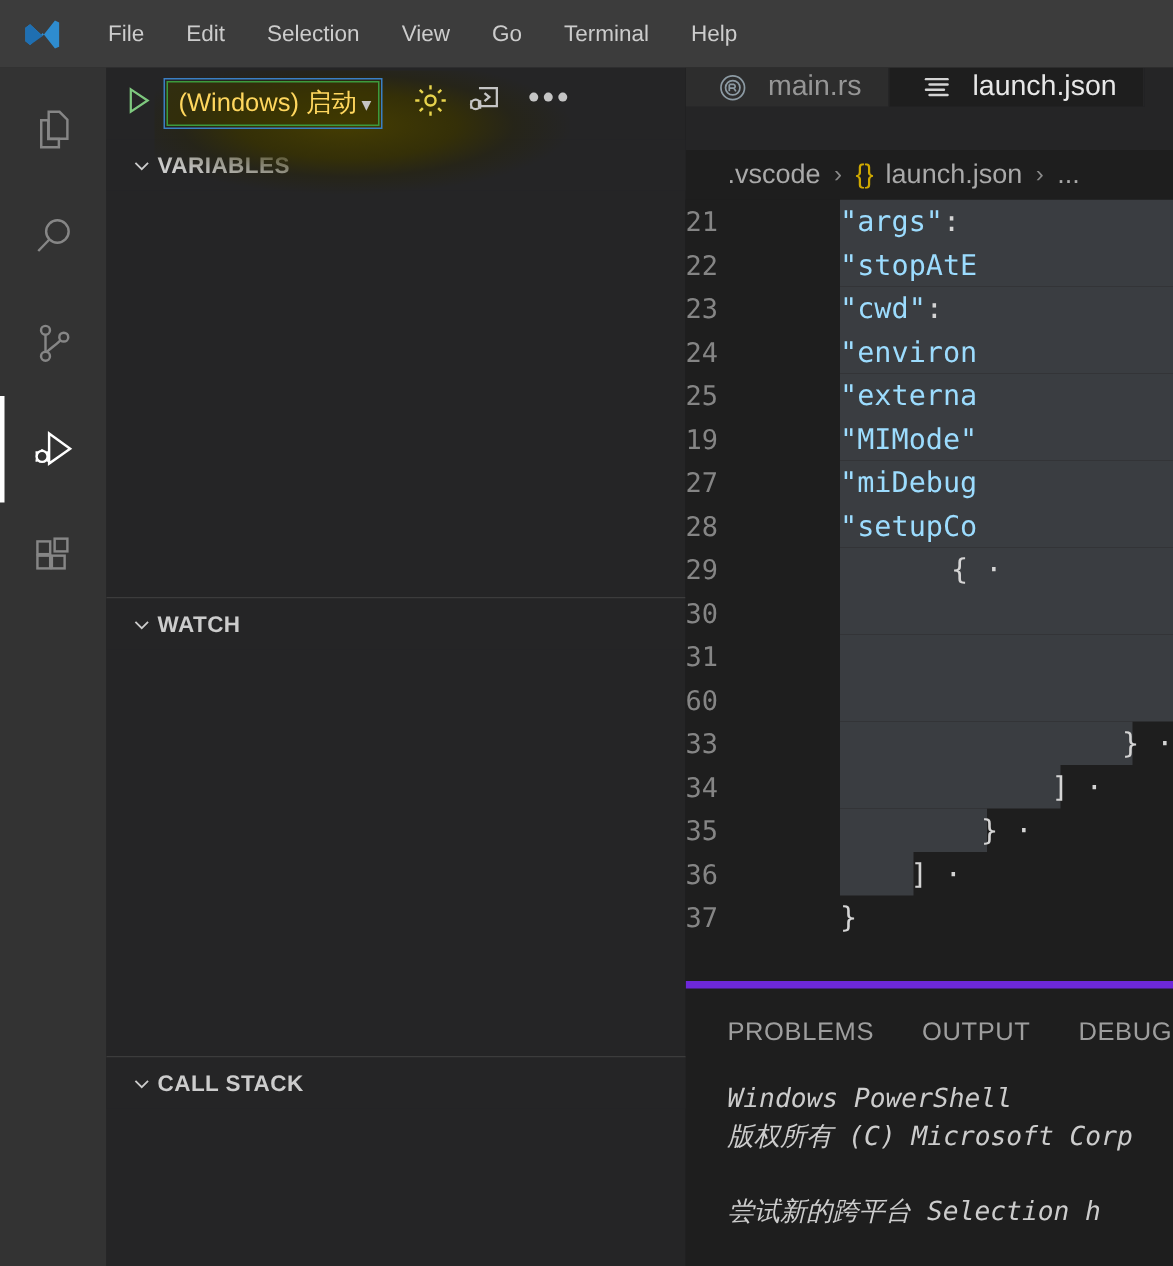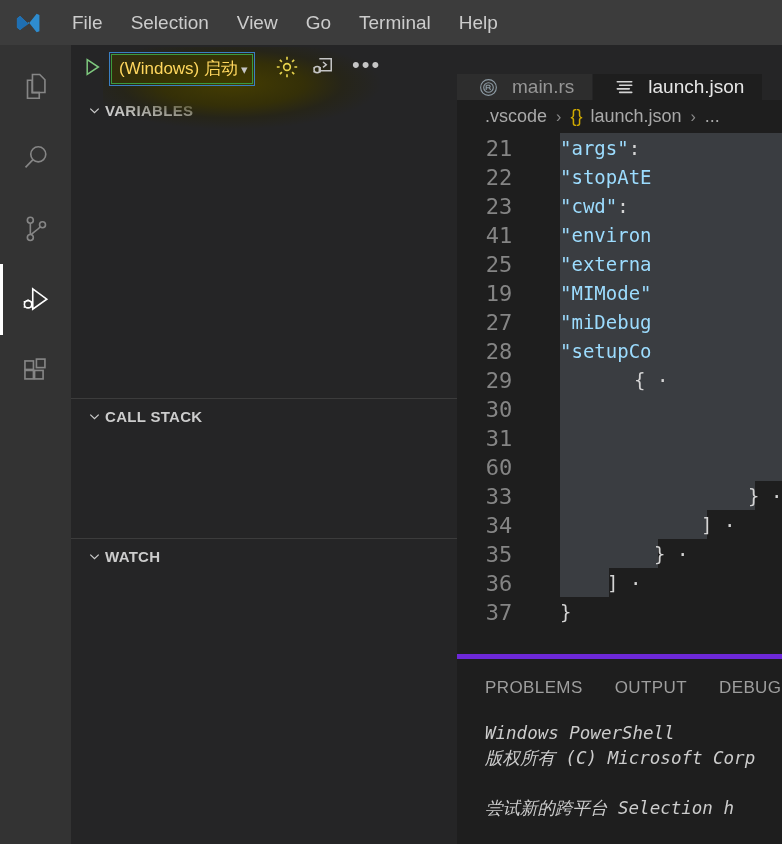--- a/index.html
+++ b/index.html
@@ -46,21 +46,21 @@
 
   .menu-items {
     display: flex;
     align-items: center;
     height: 100%;
     padding-left: 10px;
   }
 
   .menu-item {
     color: #cccccc;
-    font-size: 19px;
+    font-size: 15px;
     padding: 0 14px;
     line-height: 45px;
     height: 100%;
     white-space: nowrap;
     cursor: default;
   }
 
   
   .body-row {
     flex: 1;
@@ -249,21 +249,21 @@
     flex-direction: column;
     background: #1e1e1e;
     overflow: hidden;
   }
 
   .tabsbar {
     height: 55px;
     min-height: 55px;
     background: #252526;
     display: flex;
-    align-items: flex-end;
+    align-items: flex-start;
     overflow: hidden;
   }
   .tab {
     display: flex;
     align-items: center;
     padding: 0 18px;
     background: #2d2d2d;
     border-right: 1px solid #252526;
     color: #969696;
     font-size: 19px;
@@ -314,25 +314,25 @@
     width: 103px;
     min-width: 103px;
     background: #1e1e1e;
     padding-top: 1px;
     position: relative;
     z-index: 2;
   }
   .lnum {
     height: 29px;
     line-height: 29px;
-    text-align: center;
+    text-align: left;
     padding-right: 19px;
     color: #858585;
     font-family: "DejaVu Sans Mono", "Liberation Mono", monospace;
-    font-size: 22px;
+    font-size: 18px;
   }
 
   .code {
     flex: 1;
     min-width: 0;
     position: relative;
     padding-top: 1px;
     overflow: hidden;
   }
   
@@ -414,20 +414,21 @@
 
   <div class="titlebar">
     <div class="vscode-logo">
       <svg width="28" height="28" viewBox="0 0 24 24">
         <path d="M2.5 8.2 L5.2 6.1 L12.4 12.9 L19.4 4.0 L21.8 5.1 L21.8 19.0 L19.4 20.0 L12.4 11.2 L5.2 18.0 L2.5 15.9 Z" fill="#2e8ccf"></path>
         <path d="M2.5 8.2 L5.2 6.1 L12.4 12.9 L5.2 18.0 L2.5 15.9 Z" fill="#1f6fb2"></path>
       </svg>
     </div>
     <div class="menu-items">
       <div class="menu-item">File</div>
+      <div class="menu-item">Edit</div>
       <div class="menu-item">Selection</div>
       <div class="menu-item">View</div>
       <div class="menu-item">Go</div>
       <div class="menu-item">Terminal</div>
       <div class="menu-item">Help</div>
     </div>
   </div>
 
   <div class="body-row">
 
@@ -538,40 +539,40 @@
           <span class="sb-chevron">
             <svg width="15" height="15" viewBox="0 0 16 16" fill="none" stroke="currentColor" stroke-width="1.3">
               <path d="M3.5 6 L8 10.4 L12.5 6"></path>
             </svg>
           </span>
           <span class="sb-title">VARIABLES</span>
         </div>
         <div class="sb-body"></div>
       </div>
 
+      <div class="sb-section watch">
+        <div class="sb-header">
+          <span class="sb-chevron">
+            <svg width="15" height="15" viewBox="0 0 16 16" fill="none" stroke="currentColor" stroke-width="1.3">
+              <path d="M3.5 6 L8 10.4 L12.5 6"></path>
+            </svg>
+          </span>
+          <span class="sb-title">WATCH</span>
+        </div>
+        <div class="sb-body"></div>
+      </div>
+
       <div class="sb-section callstack">
         <div class="sb-header">
           <span class="sb-chevron">
             <svg width="15" height="15" viewBox="0 0 16 16" fill="none" stroke="currentColor" stroke-width="1.3">
               <path d="M3.5 6 L8 10.4 L12.5 6"></path>
             </svg>
           </span>
           <span class="sb-title">CALL STACK</span>
-        </div>
-        <div class="sb-body"></div>
-      </div>
-
-      <div class="sb-section watch">
-        <div class="sb-header">
-          <span class="sb-chevron">
-            <svg width="15" height="15" viewBox="0 0 16 16" fill="none" stroke="currentColor" stroke-width="1.3">
-              <path d="M3.5 6 L8 10.4 L12.5 6"></path>
-            </svg>
-          </span>
-          <span class="sb-title">WATCH</span>
         </div>
         <div class="sb-body"></div>
       </div>
     </div>
 
     <div class="editorgroup">
 
       <div class="tabsbar">
         <div class="tab">
           <span class="tab-icon">
@@ -604,21 +605,21 @@
         <span>launch.json</span>
         <span class="bc-sep">›</span>
         <span>...</span>
       </div>
 
       <div class="editor">
         <div class="gutter">
           <div class="lnum">21</div>
           <div class="lnum">22</div>
           <div class="lnum">23</div>
-          <div class="lnum">41</div>
+          <div class="lnum">24</div>
           <div class="lnum">25</div>
           <div class="lnum">19</div>
           <div class="lnum">27</div>
           <div class="lnum">28</div>
           <div class="lnum">29</div>
           <div class="lnum">30</div>
           <div class="lnum">31</div>
           <div class="lnum">60</div>
           <div class="lnum">33</div>
           <div class="lnum">34</div>

